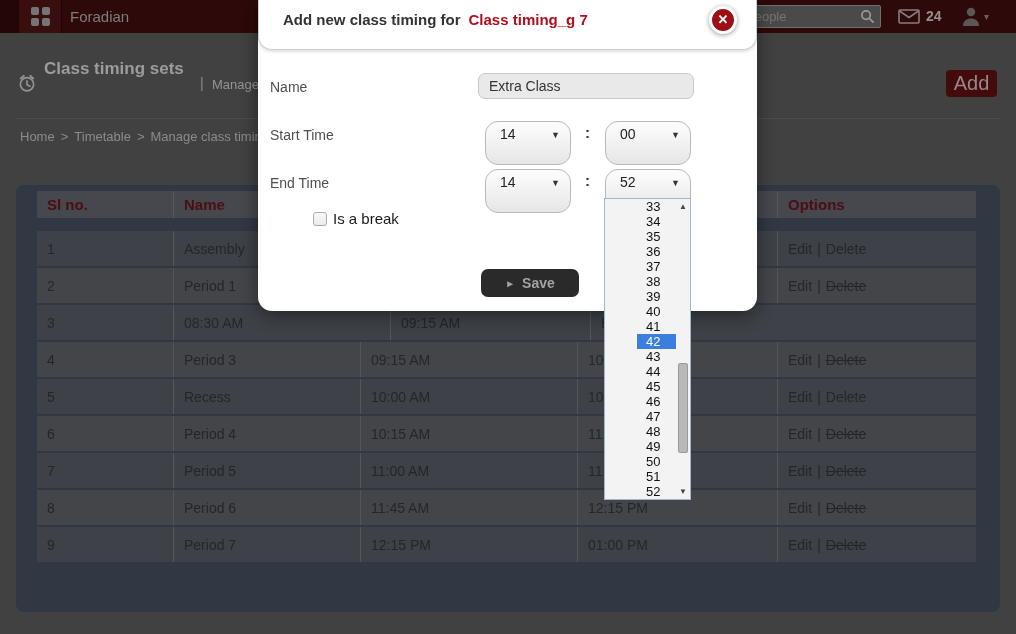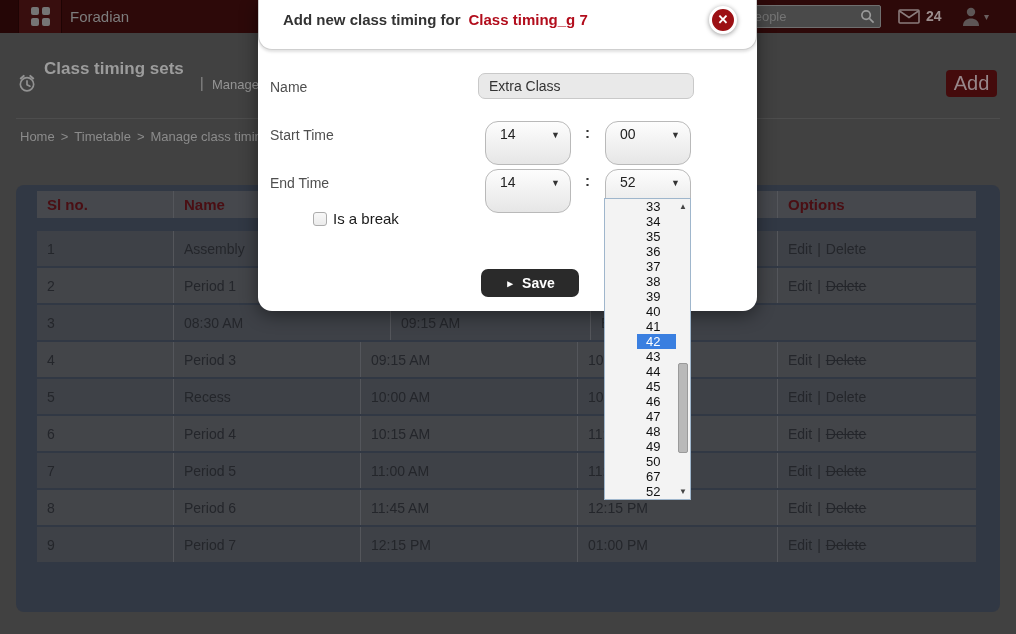--- a/index.html
+++ b/index.html
@@ -72,21 +72,21 @@
          font-family:"Liberation Sans",sans-serif;outline:none;}
   .selectbox{position:absolute;width:86px;height:44px;background:linear-gradient(#fdfdfd,#e6e6e6);
          border:1px solid #b9b9b9;border-radius:13px;font-size:14px;color:#222;line-height:25px;
          padding-left:14px;cursor:pointer;}
   .selectbox .arrow{position:absolute;right:10px;top:0;line-height:26px;font-size:9px;color:#333;}
   .colon{position:absolute;font-size:15px;font-weight:bold;color:#333;}
   .checkbox{position:absolute;left:55px;top:212px;width:14px;height:14px;background:linear-gradient(#f8f8f8,#ebebeb);
          border:1px solid #adadad;border-radius:3px;cursor:pointer;}
   .break-label{position:absolute;left:75px;top:210px;font-size:15px;color:#1a1a1a;}
   .save-btn{position:absolute;left:223px;top:269px;width:98px;height:28px;background:#2a2a2a;border-radius:7px;
-         color:#ffffff;font-size:14px;font-weight:bold;text-align:center;line-height:28px;cursor:pointer;}
+         color:#a3a3a3;font-size:14px;font-weight:bold;text-align:center;line-height:28px;cursor:pointer;}
   .save-btn .tri{font-size:10px;margin-right:7px;vertical-align:1px;}
 
   
   .dropdown{position:absolute;left:604px;top:198px;width:87px;height:302px;background:#f3f3f3;
          border:1px solid #9fb6cc;z-index:10;display:flex;padding-left:32px;}
   .dd-list{flex:1;display:flex;flex-direction:column;}
   .dd-item{height:15px;line-height:15px;font-size:13px;padding-left:9px;color:#111;cursor:pointer;}
   .dd-item.selected{background:#3a7fe0;color:#fff;}
   .dd-scroll{width:14px;position:relative;}
   .dd-arrow{position:absolute;left:0;width:14px;text-align:center;font-size:8px;color:#444;cursor:pointer;}
@@ -321,21 +321,21 @@
         <div class="dd-item">41</div>
         <div class="dd-item selected">42</div>
         <div class="dd-item">43</div>
         <div class="dd-item">44</div>
         <div class="dd-item">45</div>
         <div class="dd-item">46</div>
         <div class="dd-item">47</div>
         <div class="dd-item">48</div>
         <div class="dd-item">49</div>
         <div class="dd-item">50</div>
-        <div class="dd-item">67</div>
+        <div class="dd-item">51</div>
         <div class="dd-item">52</div>
       </div>
     <div class="dd-scroll">
       <div class="dd-arrow dd-up">▲</div>
       <div class="dd-thumb"></div>
       <div class="dd-arrow dd-down">▼</div>
     </div>
   </div>
 
 </div>

